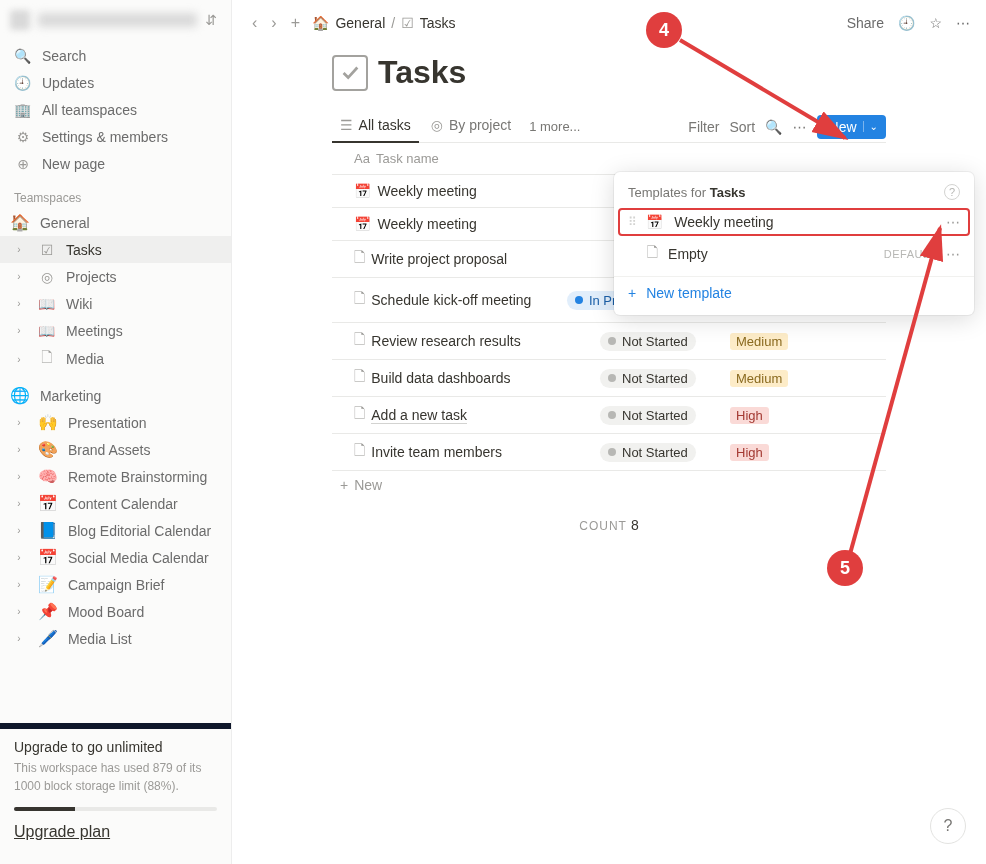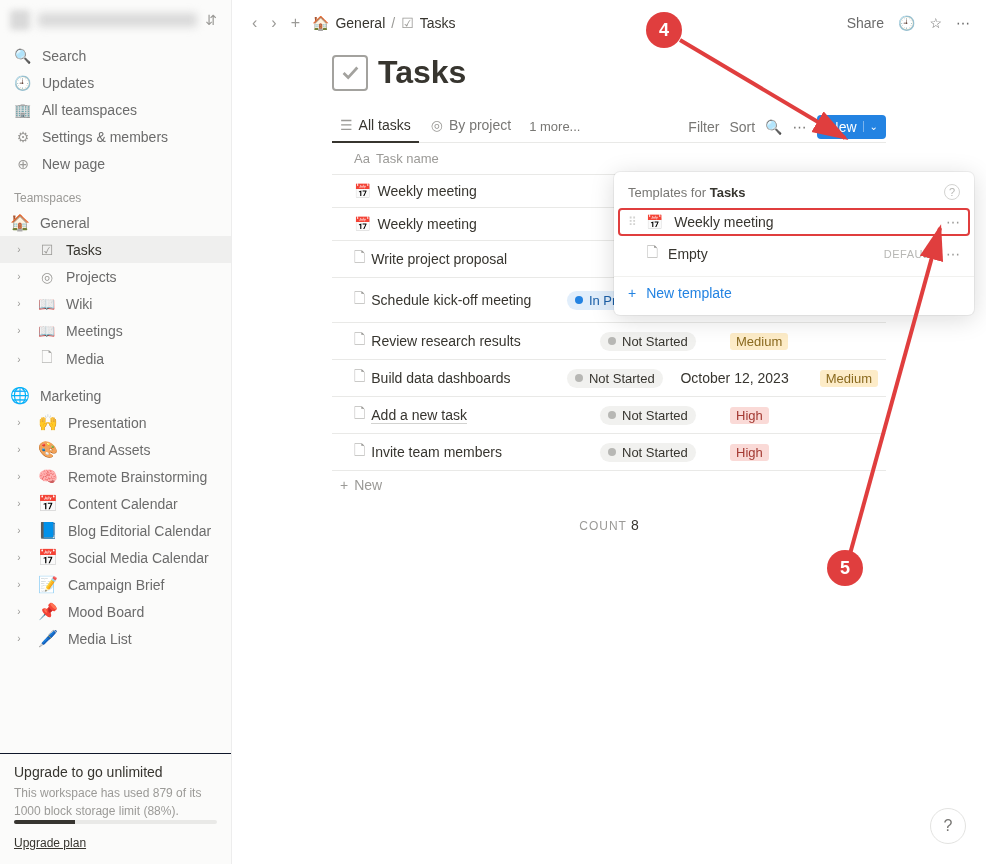--- a/index.html
+++ b/index.html
@@ -15,26 +15,26 @@
 .sidebar-section { padding: 2px 0 8px; }
 .sidebar-item { display: flex; align-items: center; padding: 3px 10px 3px 14px; gap: 10px; color: #6b6b6b; cursor: pointer; font-size: 14px; min-height: 27px; }
 .sidebar-item.active { background: #efefee; color: #37352f; font-weight: 500; }
 .sidebar-item .icon { width: 18px; display: flex; justify-content: center; color: #9b9a97; }
 .sidebar-item .emoji { font-size: 16px; }
 
 .sidebar-heading { font-size: 12px; font-weight: 500; color: #9b9a97; padding: 6px 14px 4px; }
 .sidebar-tree .sidebar-item { padding-left: 10px; }
 .tree-caret { width: 18px; color: #9b9a97; font-size: 10px; display: flex; justify-content: center; }
 
-.sidebar-footer { margin-top: auto; border-top: 1px solid #0f172a; padding: 10px 14px 14px; font-size: 12px; color: #6b6b6b; }
+.sidebar-footer { margin-top: auto; border-top: 6px solid #0f172a; padding: 10px 14px 23px; font-size: 12px; color: #6b6b6b; }
 .sidebar-footer-title { font-size: 14px; color: #37352f; margin-bottom: 4px; }
-.sidebar-footer-text { font-size: 12px; color: #9b9a97; line-height: 1.5; margin-bottom: 0; }
+.sidebar-footer-text { font-size: 12px; color: #9b9a97; line-height: 1.5; margin-bottom: 12px; }
 .progress-bar { width: 100%; height: 4px; background: #e9e9e7; border-radius: 2px; margin-bottom: 12px; overflow: hidden; }
 .progress-fill { height: 100%; background: #373530; width: 30%; }
-.upgrade-link { font-size: 12px; text-decoration: underline; color: #37352f; cursor: pointer; }
+.upgrade-link { font-size: 16px; text-decoration: underline; color: #37352f; cursor: pointer; }
 
 
 .main { position: absolute; left: 232px; top: 0; right: 0; height: 100%; }
 .topbar { display: flex; align-items: center; padding: 12px 16px; gap: 8px; }
 .topbar-nav { display: flex; gap: 6px; color: #9b9a97; }
 .topbar-nav span { cursor: pointer; padding: 2px 4px; font-size: 16px; }
 .breadcrumb { display: flex; align-items: center; gap: 6px; font-size: 14px; color: #37352f; }
 .breadcrumb .sep { color: #9b9a97; }
 .topbar-spacer { flex: 1; }
 .topbar-actions { display: flex; align-items: center; gap: 14px; color: #6b6b6b; }
@@ -359,21 +359,20 @@
             </div>
           </div>
           <div class="trow">
             <div class="td td-name">
               <span class="task-icon grey-icon">🗋</span>
               <span>Build data dashboards</span>
             </div>
             <div class="td td-status">
               <span class="status-pill"><span class="status-dot"></span>Not Started</span>
             </div>
-            <div class="td td-due">October 12, 2023</div>
             <div class="td td-priority">
               <span class="priority-tag priority-medium">Medium</span>
             </div>
           </div>
           <div class="trow">
             <div class="td td-name">
               <span class="task-icon grey-icon">🗋</span>
               <span class="underline">Add a new task</span>
             </div>
             <div class="td td-status">

